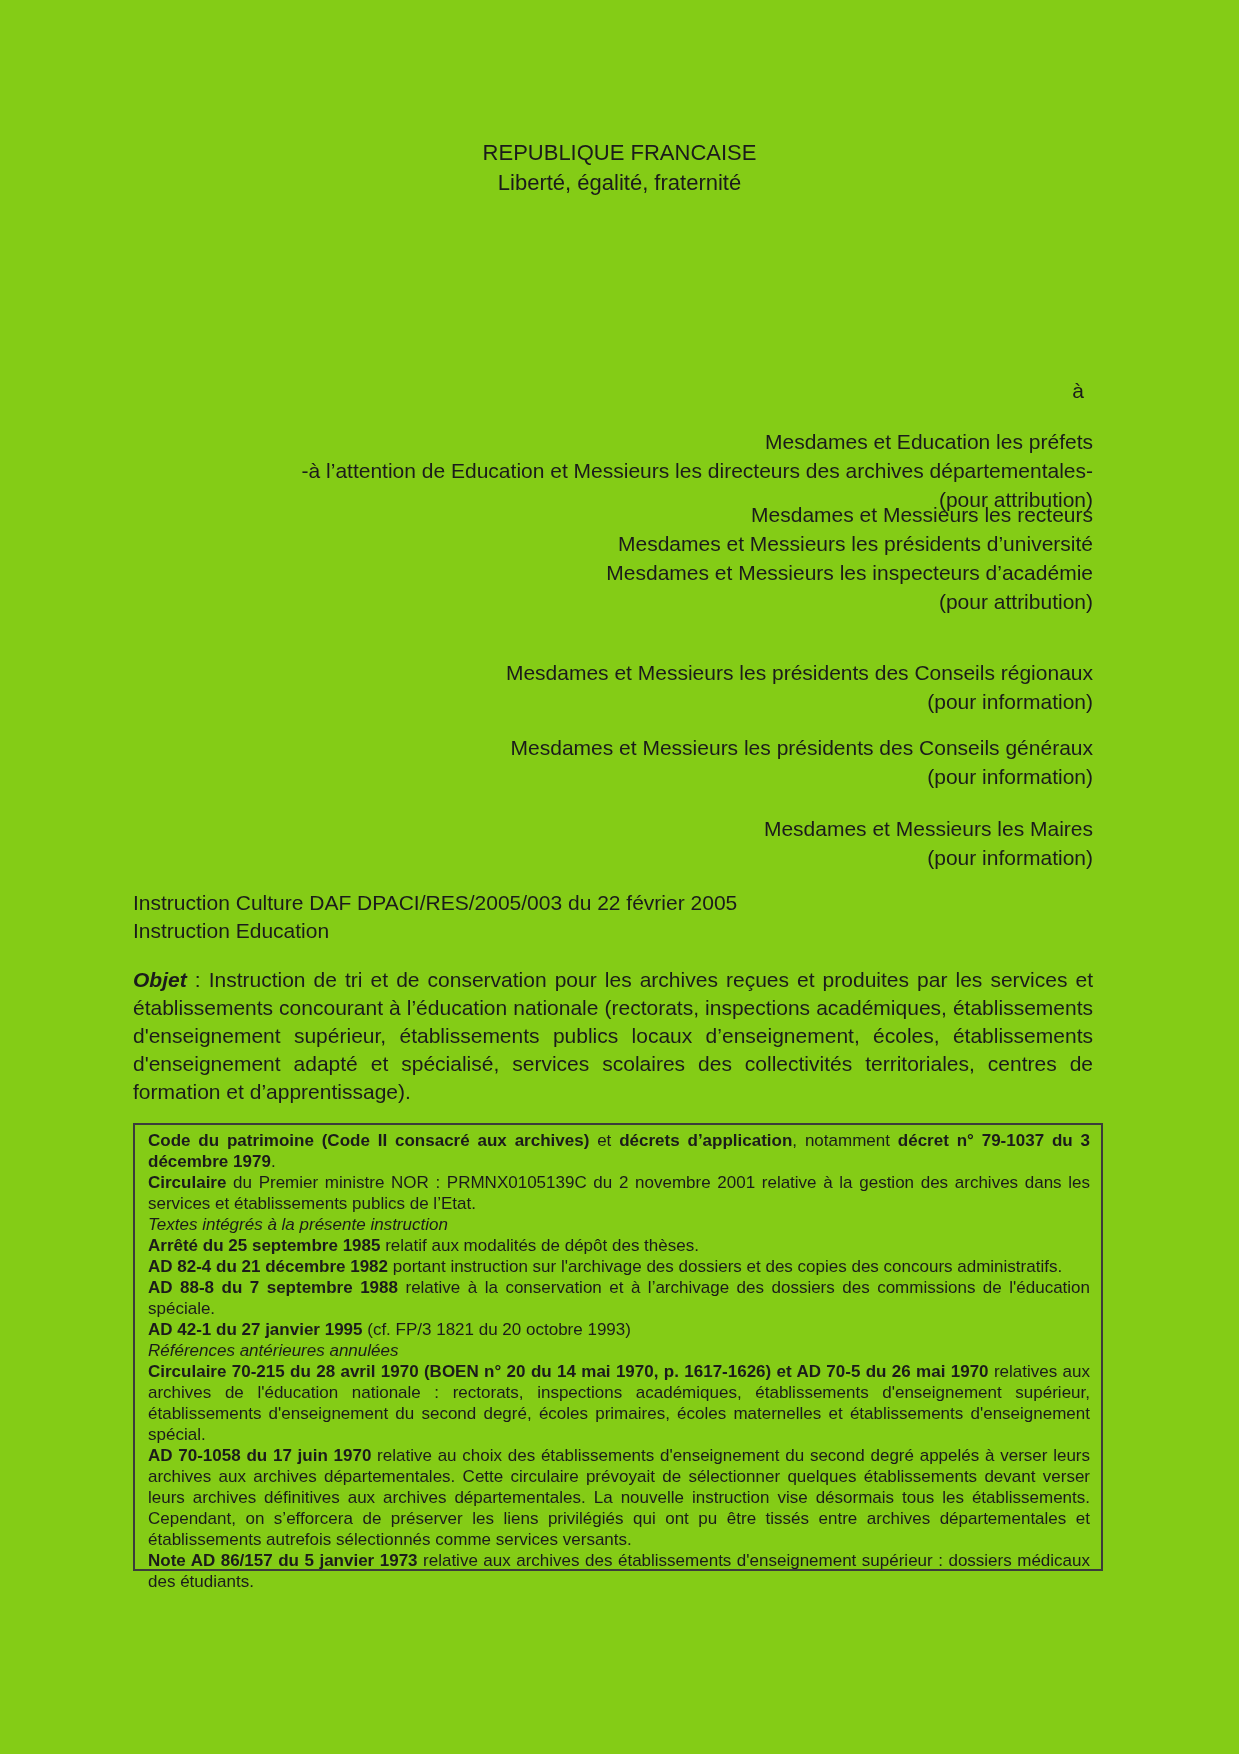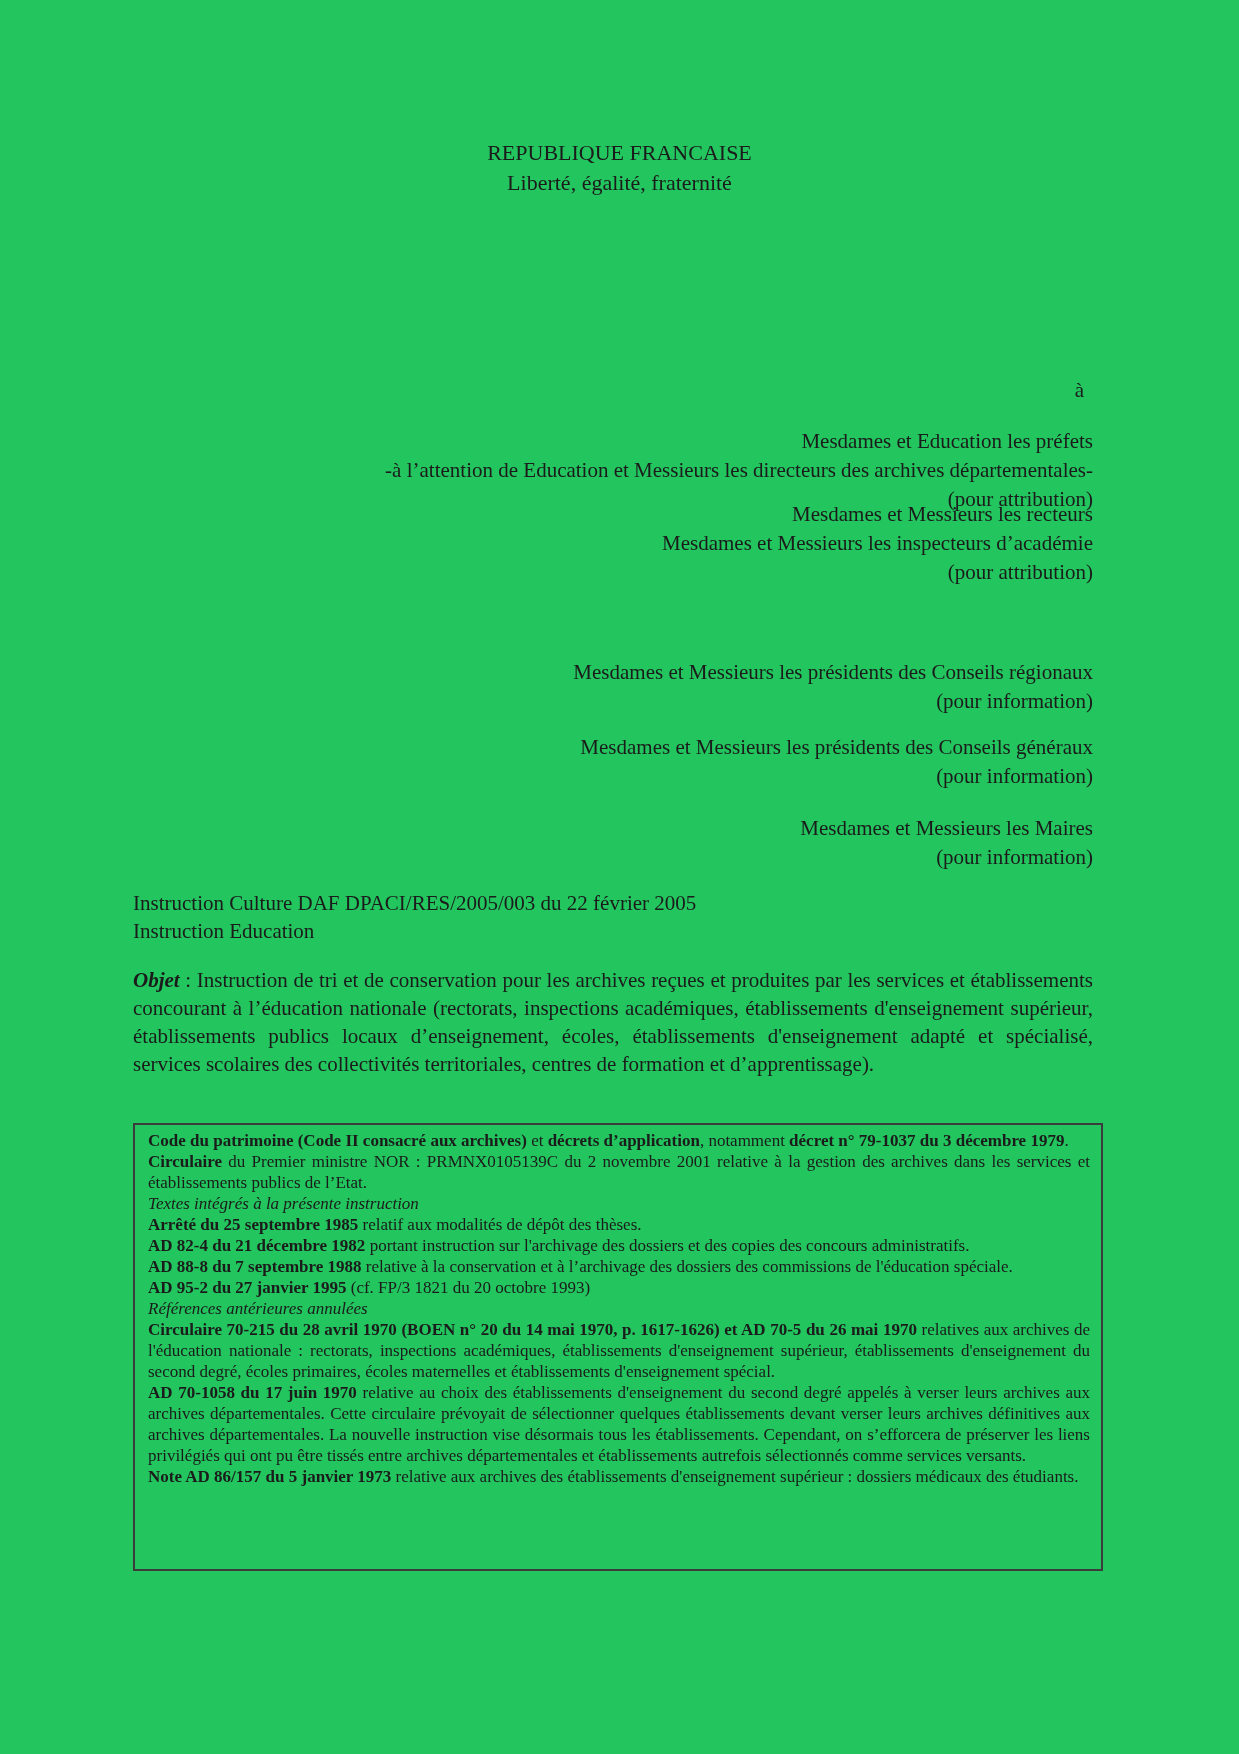--- a/index.html
+++ b/index.html
@@ -1,22 +1,22 @@
 <!DOCTYPE html>
 <html><head>
 <meta charset="utf-8">
 <title>Instruction DAF DPACI/RES/2005/003</title>
 <style>
   html,body { margin:0; padding:0; background:#e8e8e8; }
   .page {
     position:relative;
     width:1239px; height:1754px;
     margin:0 auto;
-    background:#22c55e;
-    font-family:Liberation Serif, serif;
+    background:#84cc16;
+    font-family:Liberation Sans, sans-serif;
     color:#1b1b1b;
     overflow:hidden;
   }
   .center-block {
     position:absolute; left:0; right:0;
     text-align:center;
     font-size:22px; line-height:30px;
   }
   .right-block {
     position:absolute; right:146px; left:133px;
@@ -65,20 +65,21 @@
   <div class="right-block" style="top:376px; right:155px;">à</div>
 
   <div class="right-block" style="top:427px;">
     <div>Mesdames et Education les préfets</div>
     <div>-à l’attention de Education et Messieurs les directeurs des archives départementales-</div>
     <div>(pour attribution)</div>
   </div>
 
   <div class="right-block" style="top:500px;">
     <div>Mesdames et Messieurs les recteurs</div>
+    <div>Mesdames et Messieurs les présidents d’université</div>
     <div>Mesdames et Messieurs les inspecteurs d’académie</div>
     <div>(pour attribution)</div>
   </div>
 
   <div class="right-block" style="top:658px;">
     <div>Mesdames et Messieurs les présidents des Conseils régionaux</div>
     <div>(pour information)</div>
   </div>
 
   <div class="right-block" style="top:733px;">
@@ -100,20 +101,20 @@
     <span class="objet-label">Objet</span><span> : </span><span>Instruction de tri et de conservation pour les archives reçues et produites par les services et établissements concourant à l’éducation nationale (rectorats, inspections académiques, établissements d'enseignement supérieur, établissements publics locaux d’enseignement, écoles, établissements d'enseignement adapté et spécialisé, services scolaires des collectivités territoriales, centres de formation et d’apprentissage).</span>
   </div>
 
   <div class="textes-box">
       <p class="box-para"><span class="b">Code du patrimoine (Code II consacré aux archives)</span><span> et </span><span class="b">décrets d’application</span><span>, notamment </span><span class="b">décret n° 79-1037 du 3 décembre 1979</span><span>.</span></p>
       <p class="box-para"><span class="b">Circulaire</span><span> du Premier ministre NOR : PRMNX0105139C du 2 novembre 2001 relative à la gestion des archives dans les services et établissements publics de l’Etat.</span></p>
       <p class="box-heading"><span style="font-style: italic;">Textes intégrés à la présente instruction</span></p>
       <p class="box-para"><span class="b">Arrêté du 25 septembre 1985</span><span> relatif aux modalités de dépôt des thèses.</span></p>
       <p class="box-para"><span class="b">AD 82-4 du 21 décembre 1982</span><span> portant instruction sur l'archivage des dossiers et des copies des concours administratifs.</span></p>
       <p class="box-para"><span class="b">AD 88-8 du 7 septembre 1988</span><span> relative à la conservation et à l’archivage des dossiers des commissions de l'éducation spéciale.</span></p>
-      <p class="box-para"><span class="b">AD 95-2 du 27 janvier 1995</span><span> (cf. FP/3  1821 du 20 octobre 1993)</span></p>
+      <p class="box-para"><span class="b">AD 42-1 du 27 janvier 1995</span><span> (cf. FP/3  1821 du 20 octobre 1993)</span></p>
       <p class="box-heading"><span style="font-style: italic;">Références antérieures annulées</span></p>
       <p class="box-para"><span class="b">Circulaire 70-215 du 28 avril 1970 (BOEN n° 20 du 14 mai 1970, p. 1617-1626) et AD 70-5 du 26 mai 1970</span><span> relatives aux archives de l'éducation nationale : rectorats,  inspections   académiques, établissements d'enseignement supérieur, établissements d'enseignement du  second degré, écoles primaires, écoles maternelles et établissements  d'enseignement spécial.</span></p>
       <p class="box-para"><span class="b">AD 70-1058 du 17 juin 1970</span><span> relative au choix des établissements d'enseignement du second degré appelés à verser leurs archives aux archives départementales. Cette circulaire prévoyait de sélectionner quelques établissements devant verser leurs archives définitives aux archives départementales. La nouvelle instruction vise désormais tous les établissements. Cependant, on s’efforcera de préserver les liens privilégiés qui ont pu être tissés entre archives départementales et établissements autrefois sélectionnés comme services versants.</span></p>
       <p class="box-para"><span class="b">Note AD 86/157 du 5 janvier 1973</span><span> relative aux archives des établissements d'enseignement supérieur : dossiers médicaux des étudiants.</span></p>
     </div>
 
 </div>
 
 </body></html>

